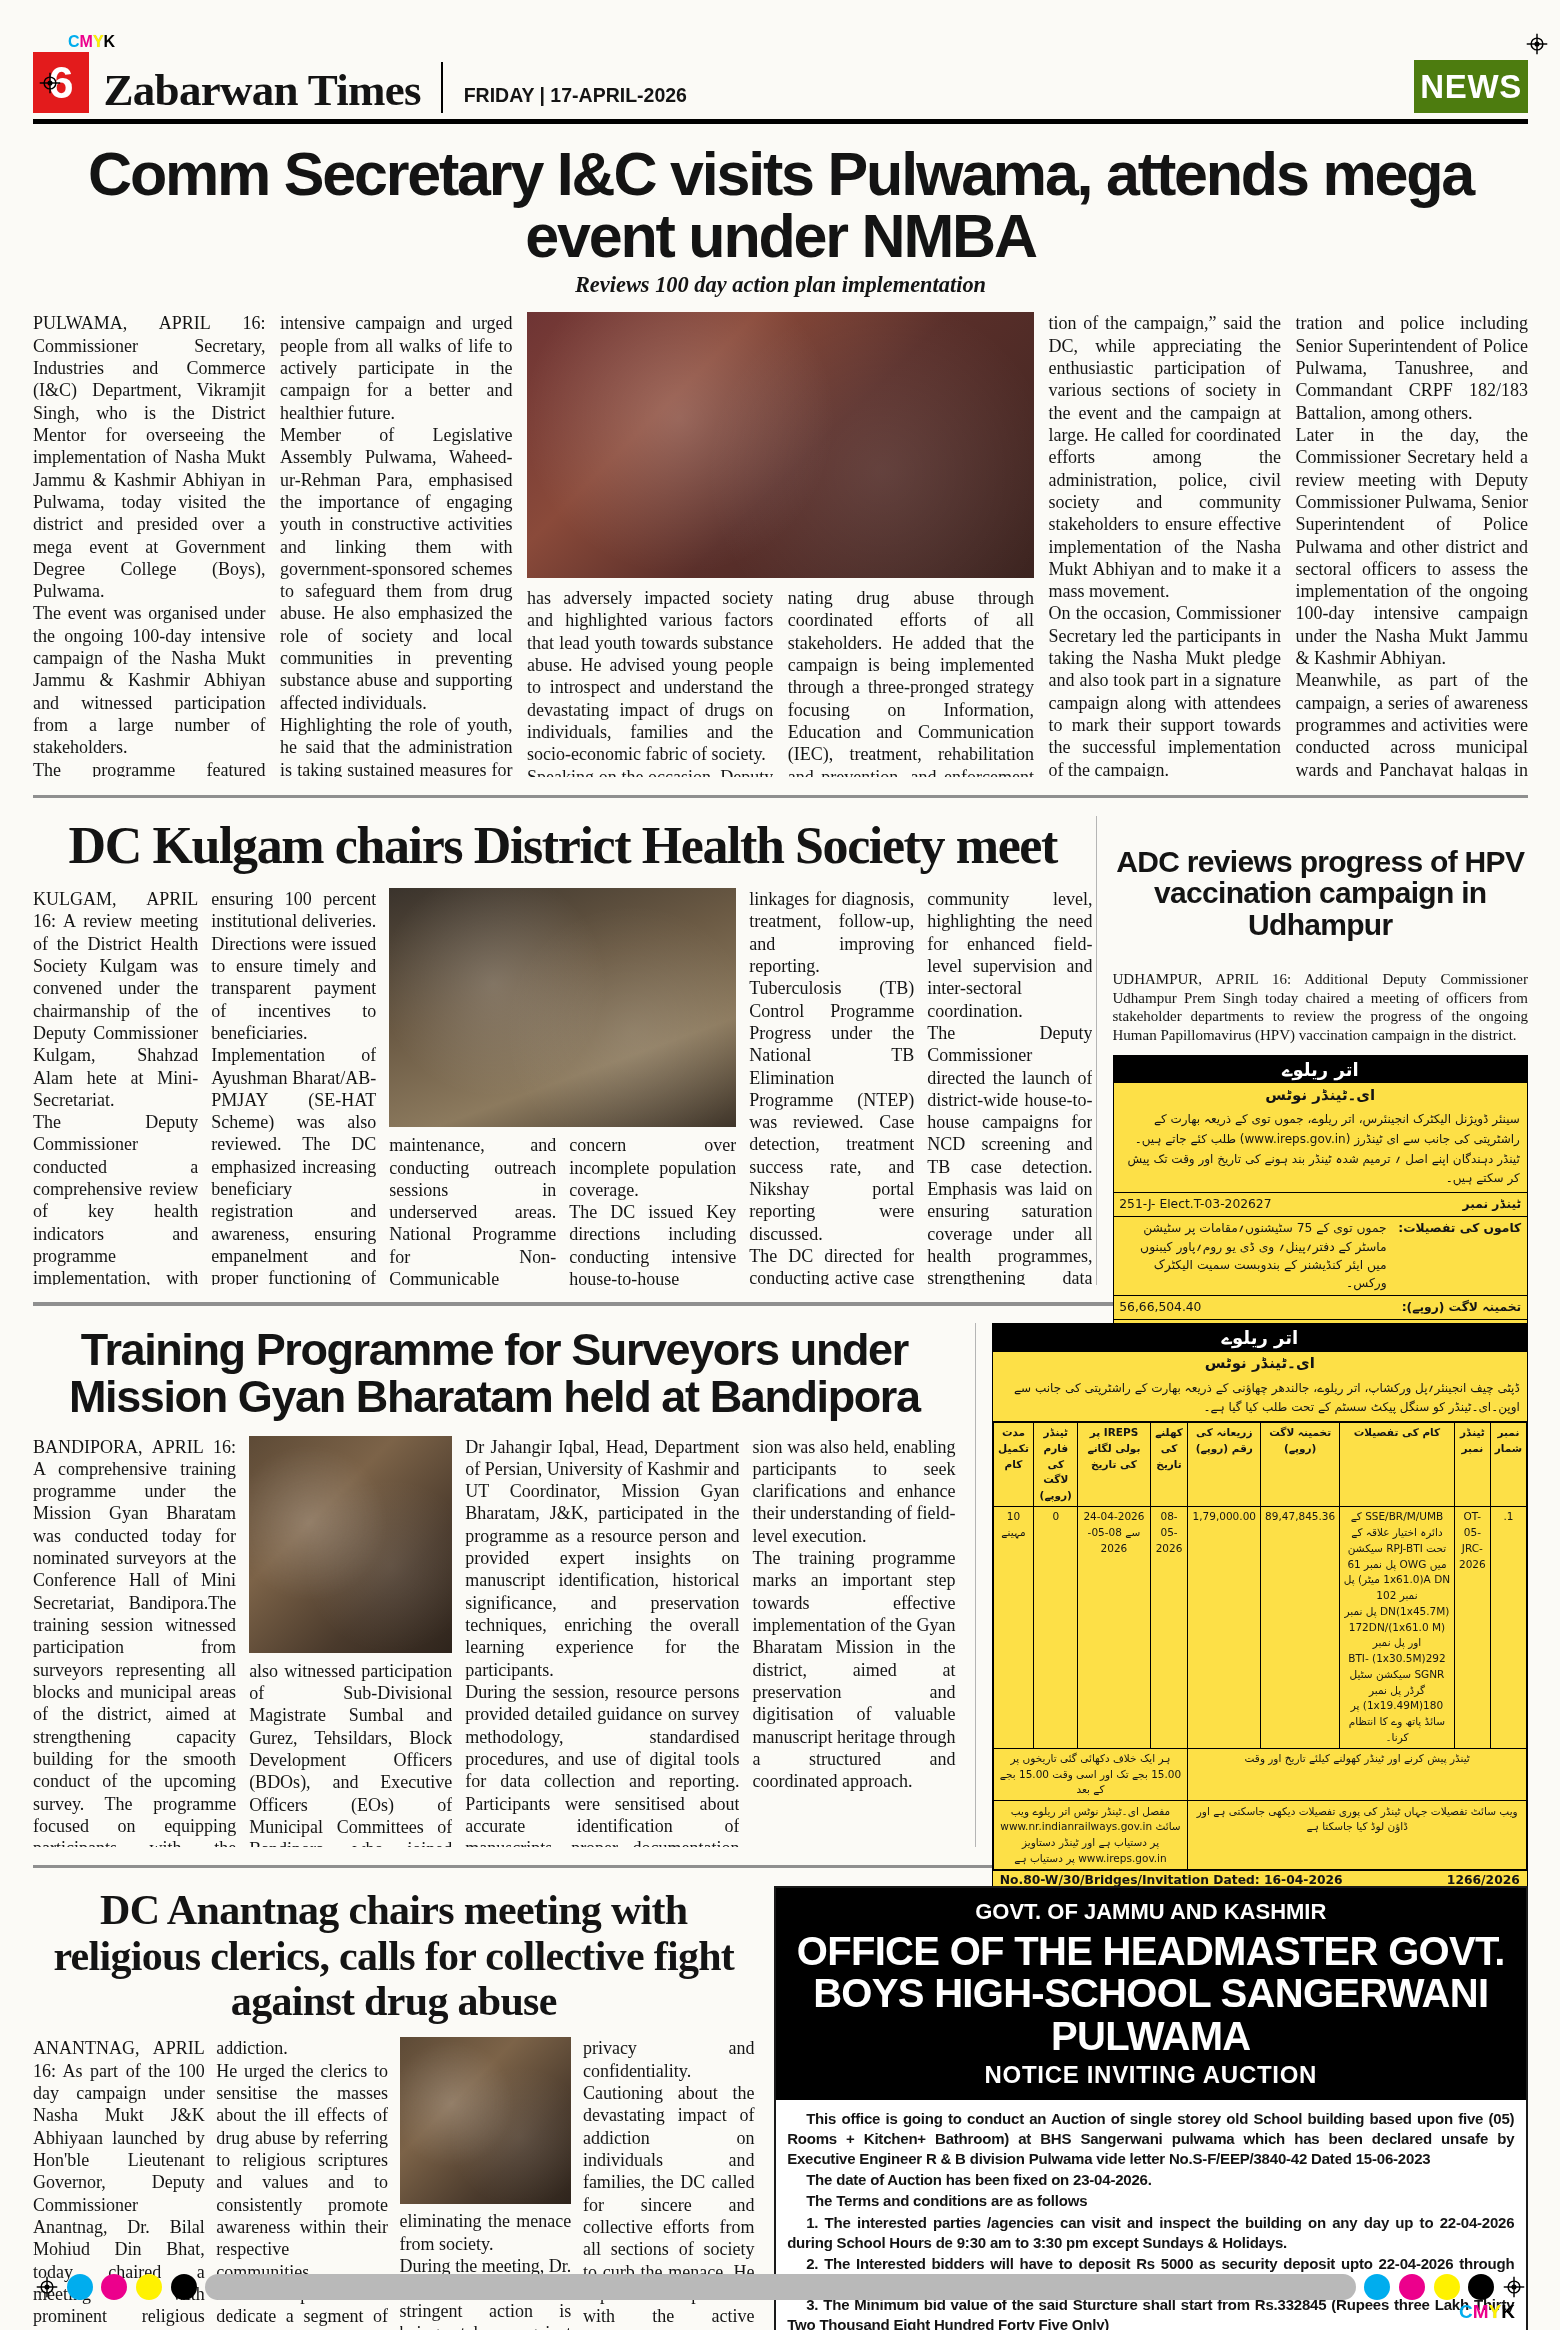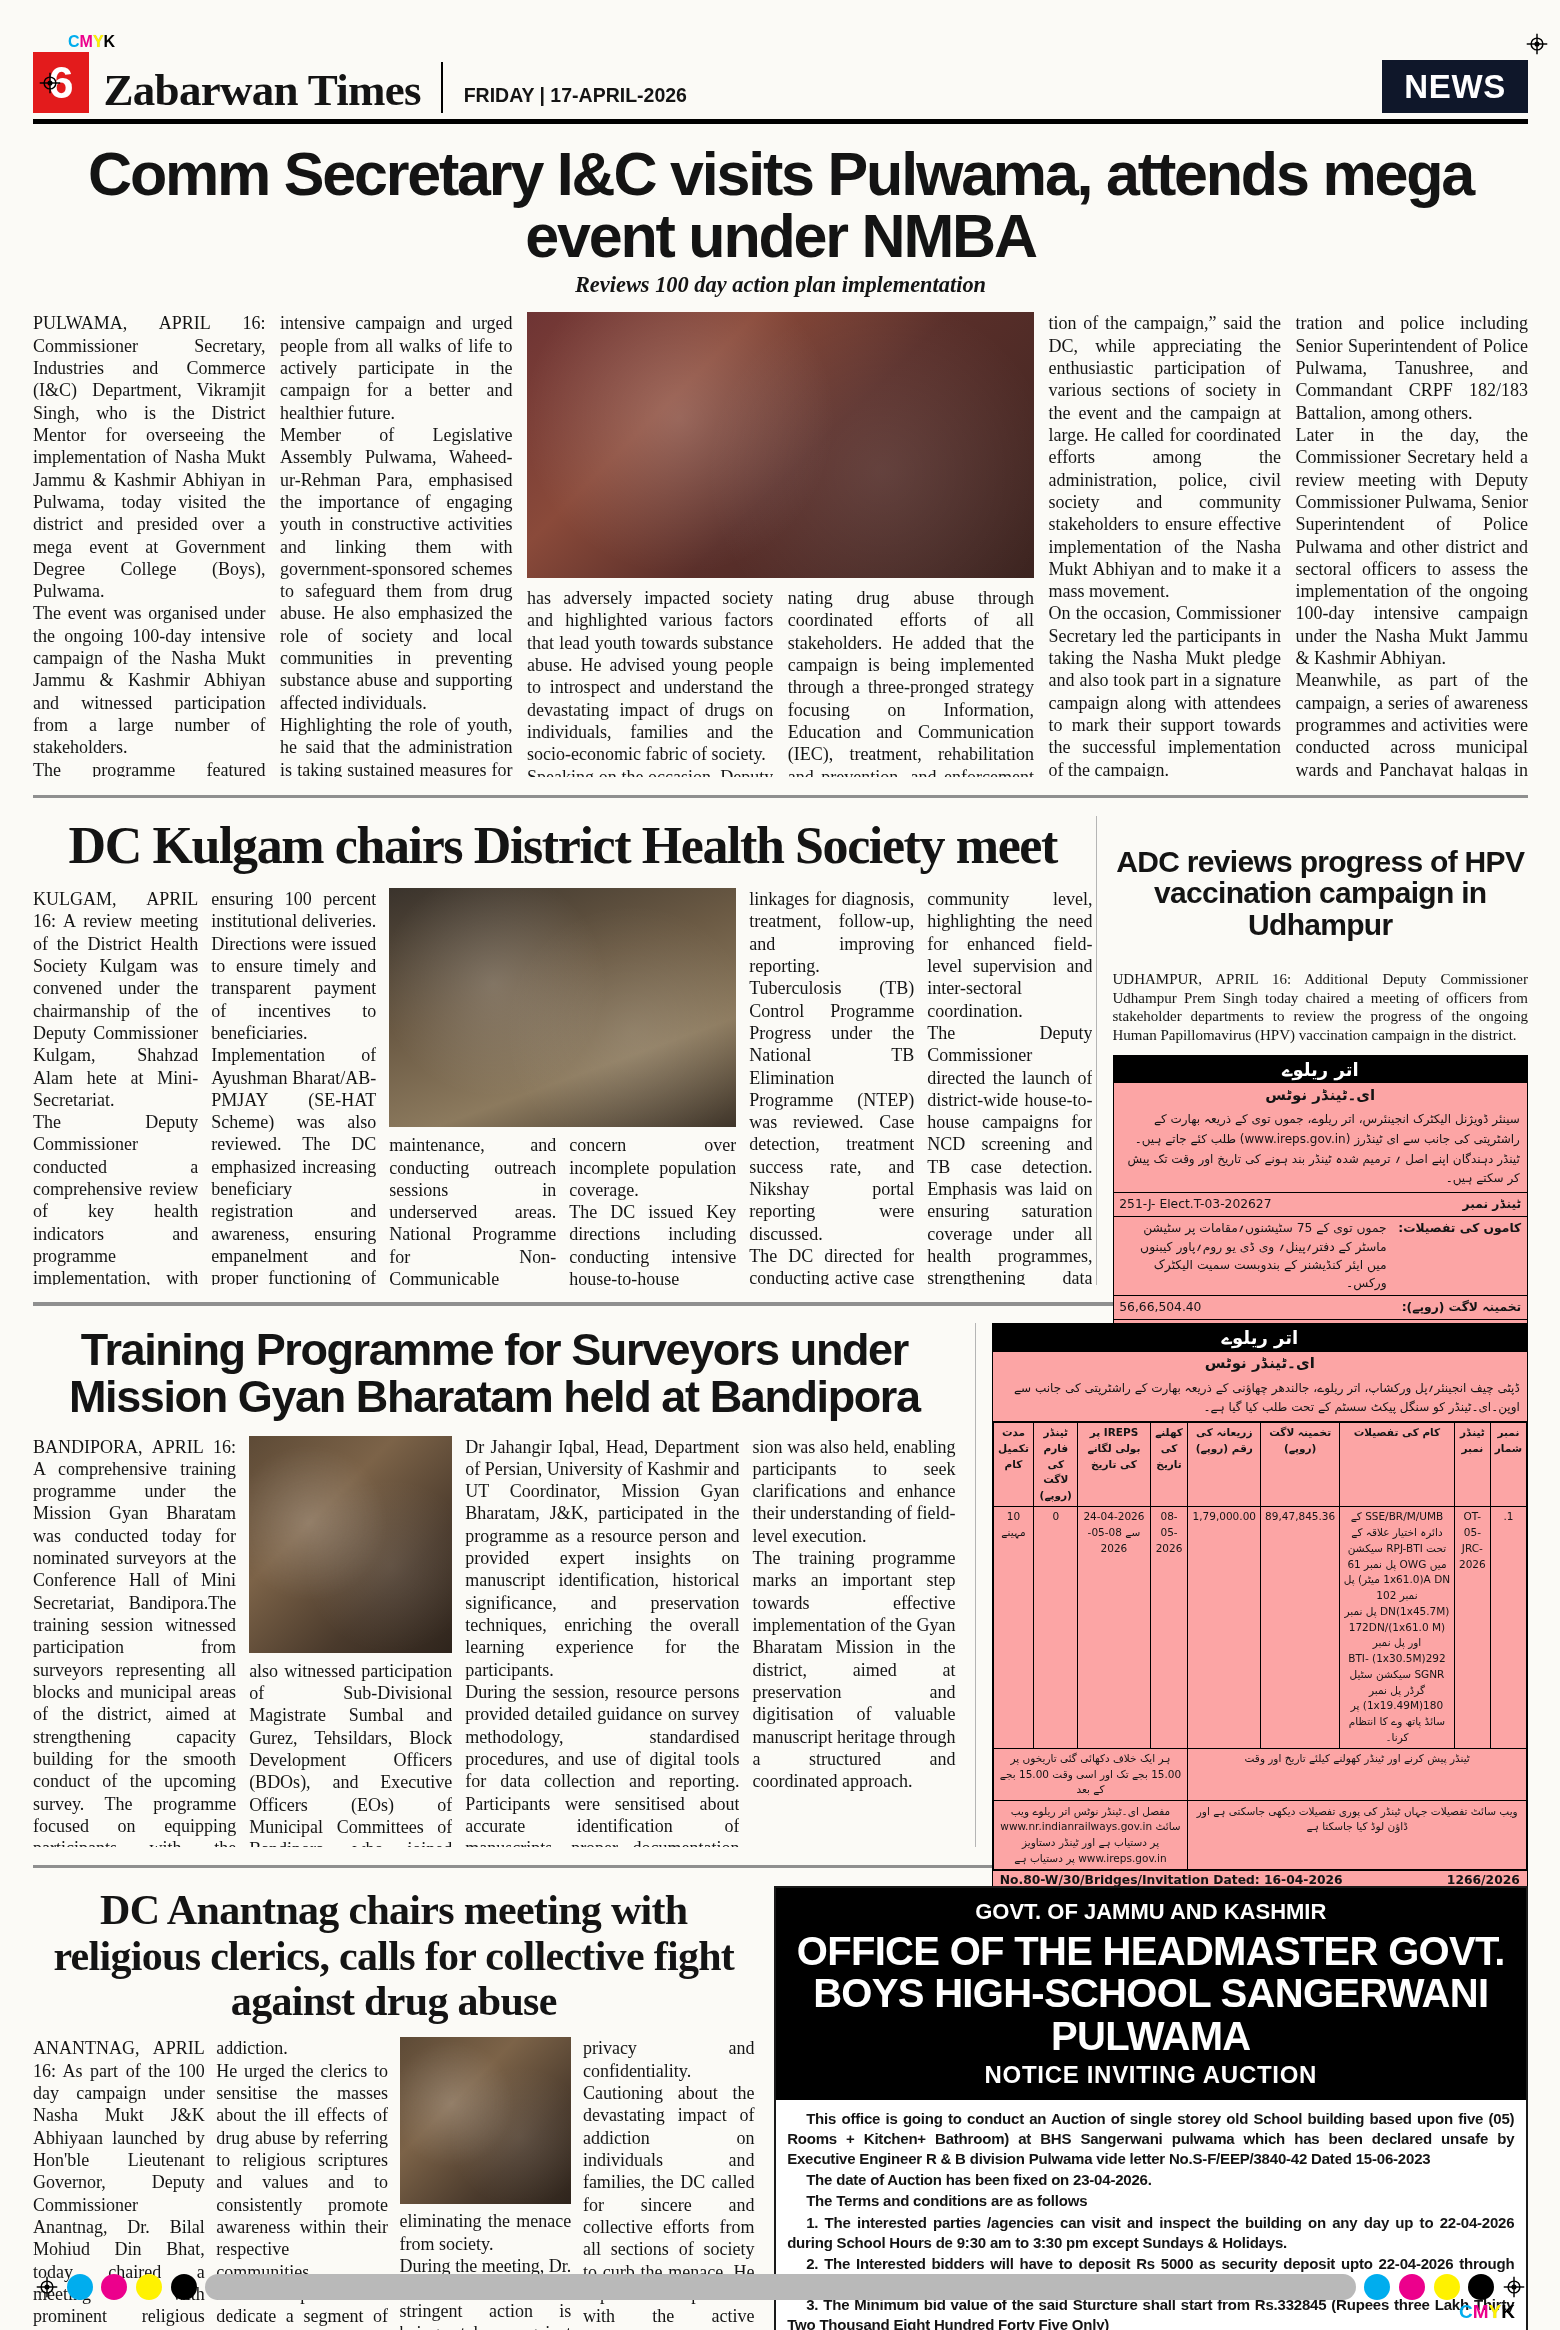--- a/index.html
+++ b/index.html
@@ -13,22 +13,22 @@
   .reg{width:22px;height:22px;flex:0 0 auto;}
   .reg-tl{position:absolute;top:72px;left:39px;}
   .reg-tr{position:absolute;top:33px;right:13px;}
   
   .masthead{display:flex;align-items:flex-end;gap:14.5px;margin-top:52px;border-bottom:5.8px solid #000;padding-bottom:5.8px;}
   .pageno{background:#e31b1c;color:#fff;font:bold 45px/1 "Liberation Sans",sans-serif;
           width:56px;height:61px;display:flex;align-items:center;justify-content:center;}
   .papername{font:bold 45px/1 "Liberation Serif",serif;letter-spacing:-0.7px;}
   .mast-sep{width:2.2px;height:51px;background:#000;margin:0 5.8px;}
   .dateline{font:bold 19.5px/1 "Liberation Sans",sans-serif;padding-bottom:7.2px;}
-  .newsbox{margin-left:auto;background:#0f172a;color:#fff;font:bold 33px/1 "Liberation Sans",sans-serif;
-           padding:10px 22px;letter-spacing:0.7px;}
+  .newsbox{margin-left:auto;background:#4d7c0f;color:#fff;font:bold 33px/1 "Liberation Sans",sans-serif;
+           padding:10px 6px;letter-spacing:0.7px;}
   
   .bodytext{font-size:18px;line-height:1.24;text-align:justify;white-space:pre-line;overflow:hidden;}
   .col{flex:1;overflow:hidden;}
   .photo{background:linear-gradient(135deg,#6e3434 0%,#8a4a3a 30%,#5a2f2a 55%,#3c2420 100%);position:relative;}
   .photo.meeting{background:linear-gradient(135deg,#5d4a36 0%,#7c6348 35%,#4a3a2c 70%,#2e241c 100%);}
   .photo.dais{background:linear-gradient(160deg,#3a332c 0%,#6b5a44 40%,#8c7a5e 70%,#3f352a 100%);}
   .photo:after{content:"";position:absolute;inset:0;
      background:radial-gradient(circle at 30% 40%, rgba(255,255,255,.18), transparent 40%),
                 radial-gradient(circle at 70% 60%, rgba(255,255,255,.10), transparent 45%);}
   .hrule{height:3.6px;background:#8f8f8f;margin:17.4px 0;}
@@ -44,21 +44,21 @@
   .kulgam{flex:2.55;min-width:0;display:flex;flex-direction:column;}
   .kul-head{font:bold 52px/1 "Liberation Serif",serif;letter-spacing:-1.4px;text-align:center;margin:4.3px 0 16px;}
   .kul-body{display:flex;gap:13px;flex:1;min-height:0;}
   .kul-mid{flex:2.1;display:flex;flex-direction:column;gap:7.2px;min-width:0;}
   .kul-photo{height:239px;}
   .kul-midcols{display:flex;gap:13px;flex:1;min-height:0;}
   .rightcol2{flex:1;border-left:1.4px solid #b5b5b5;padding-left:16px;display:flex;flex-direction:column;gap:10px;min-width:0;}
   .hpv-head{font:bold 30px/1.05 "Liberation Sans",sans-serif;text-align:center;letter-spacing:-0.7px;}
   .hpv-body{font-size:15px;}
   
-  .tender{border:1.4px solid #000;direction:rtl;font-family:"DejaVu Sans",sans-serif;background:#fca5a5;}
+  .tender{border:1.4px solid #000;direction:rtl;font-family:"DejaVu Sans",sans-serif;background:#fde047;}
   .t-bar{background:#000;color:#fff;text-align:center;font:bold 18px/1.3 "DejaVu Sans",sans-serif;padding:2.2px;}
   .t-sub{text-align:center;font:bold 15px/1.4 "DejaVu Sans",sans-serif;padding:1.4px;}
   .t-par{font-size:12px;line-height:1.65;padding:2.9px 7.2px;border-bottom:1.4px solid #000;text-align:right;}
   .t-row{display:flex;border-bottom:1.4px solid #000;font-size:12.3px;line-height:1.5;}
   .t-row:last-of-type{border-bottom:none;}
   .t-label{font-weight:bold;padding:2.2px 5.8px;white-space:nowrap;}
   .t-val{padding:2.2px 5.8px;direction:ltr;text-align:left;flex:1;}
   .t-foot{display:flex;justify-content:space-between;border-top:1.4px solid #000;font-weight:bold;font-size:12.3px;padding:2.2px 7.2px;direction:rtl;}
   .t-foot .ltr{direction:ltr;}
   .slogan{background:#000;color:#fff;text-align:center;font:bold 16.7px/1.5 "DejaVu Sans",sans-serif;padding:2.9px;}

